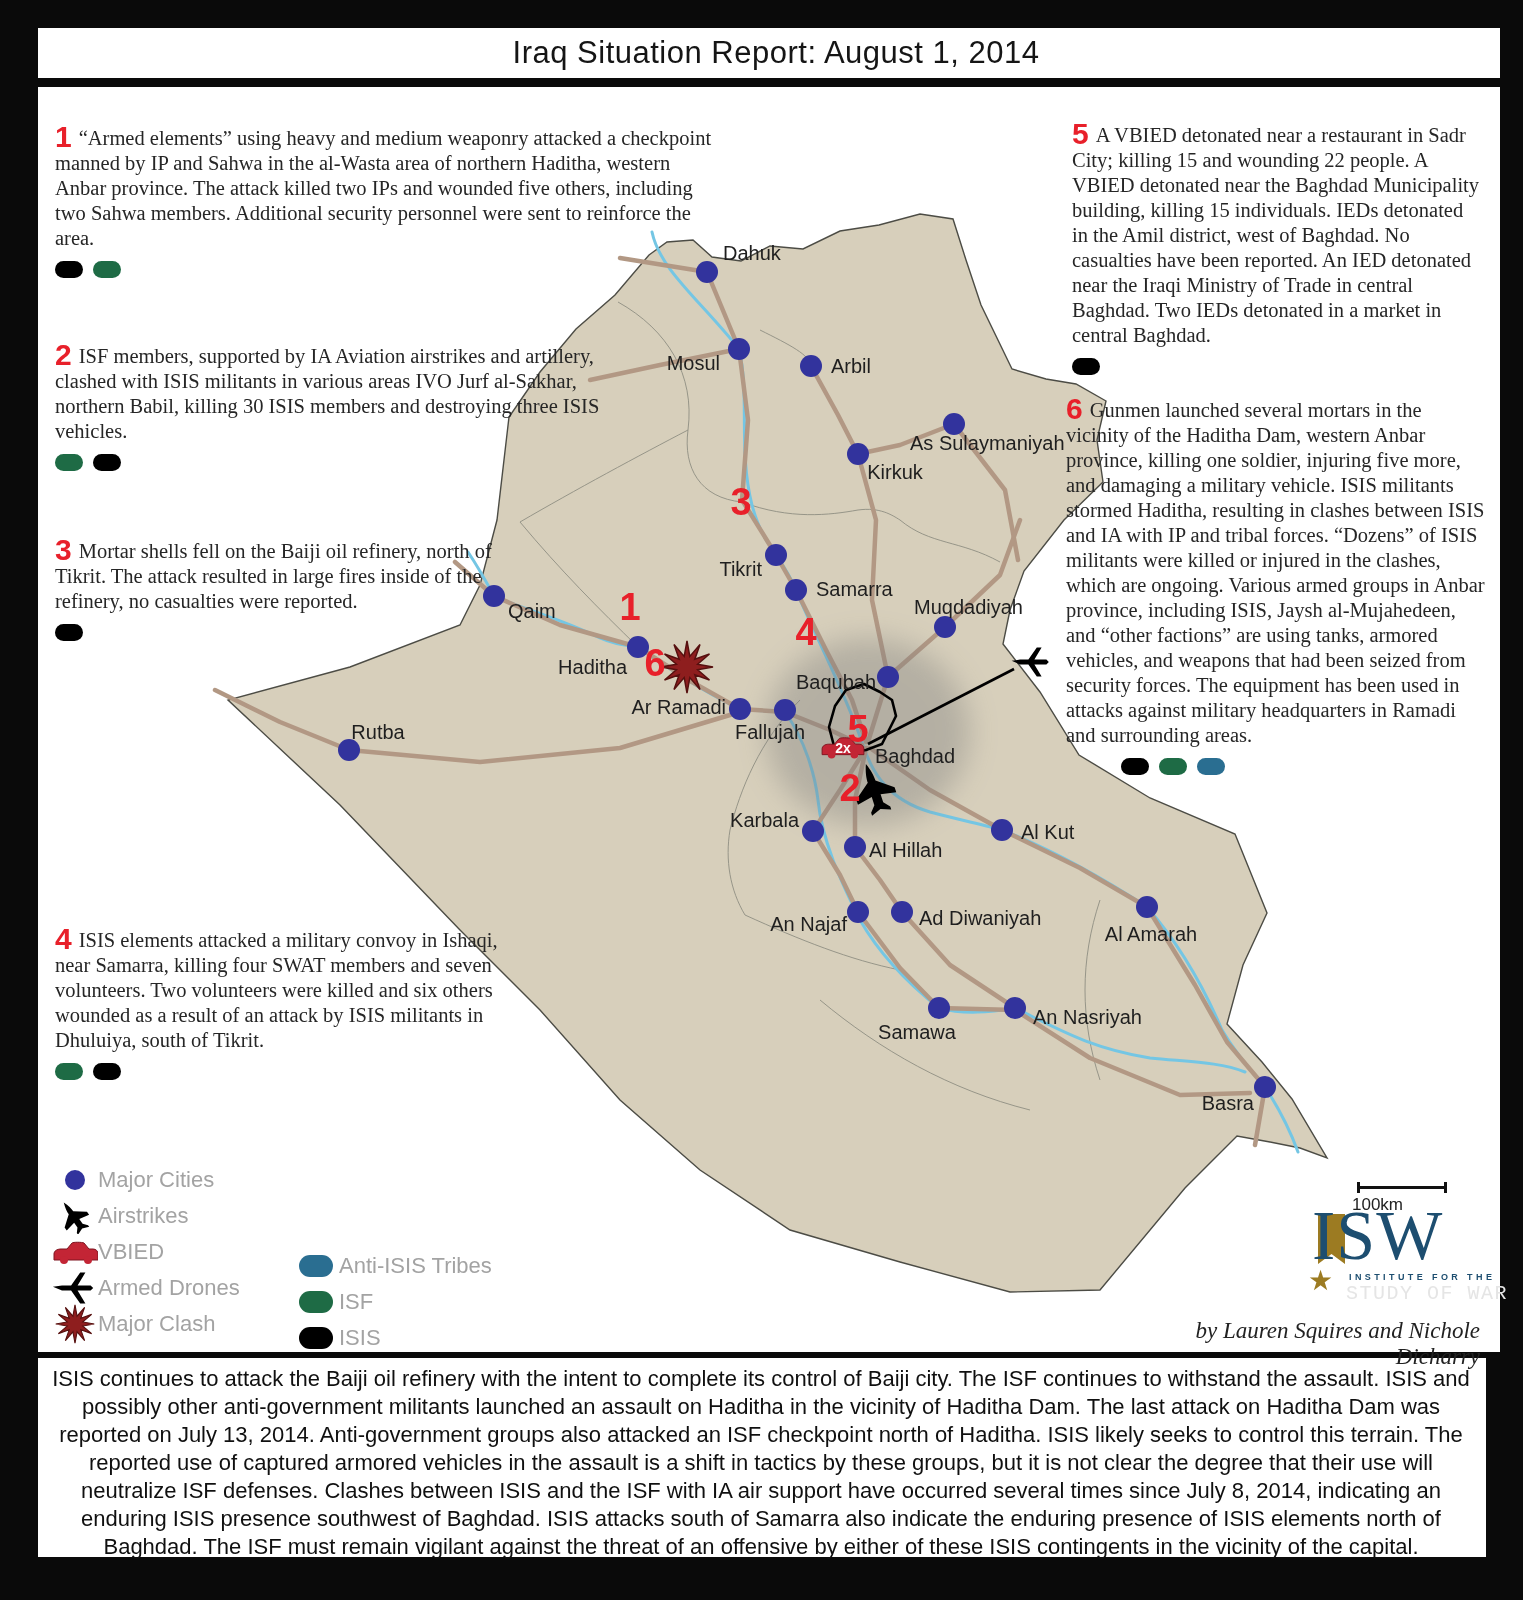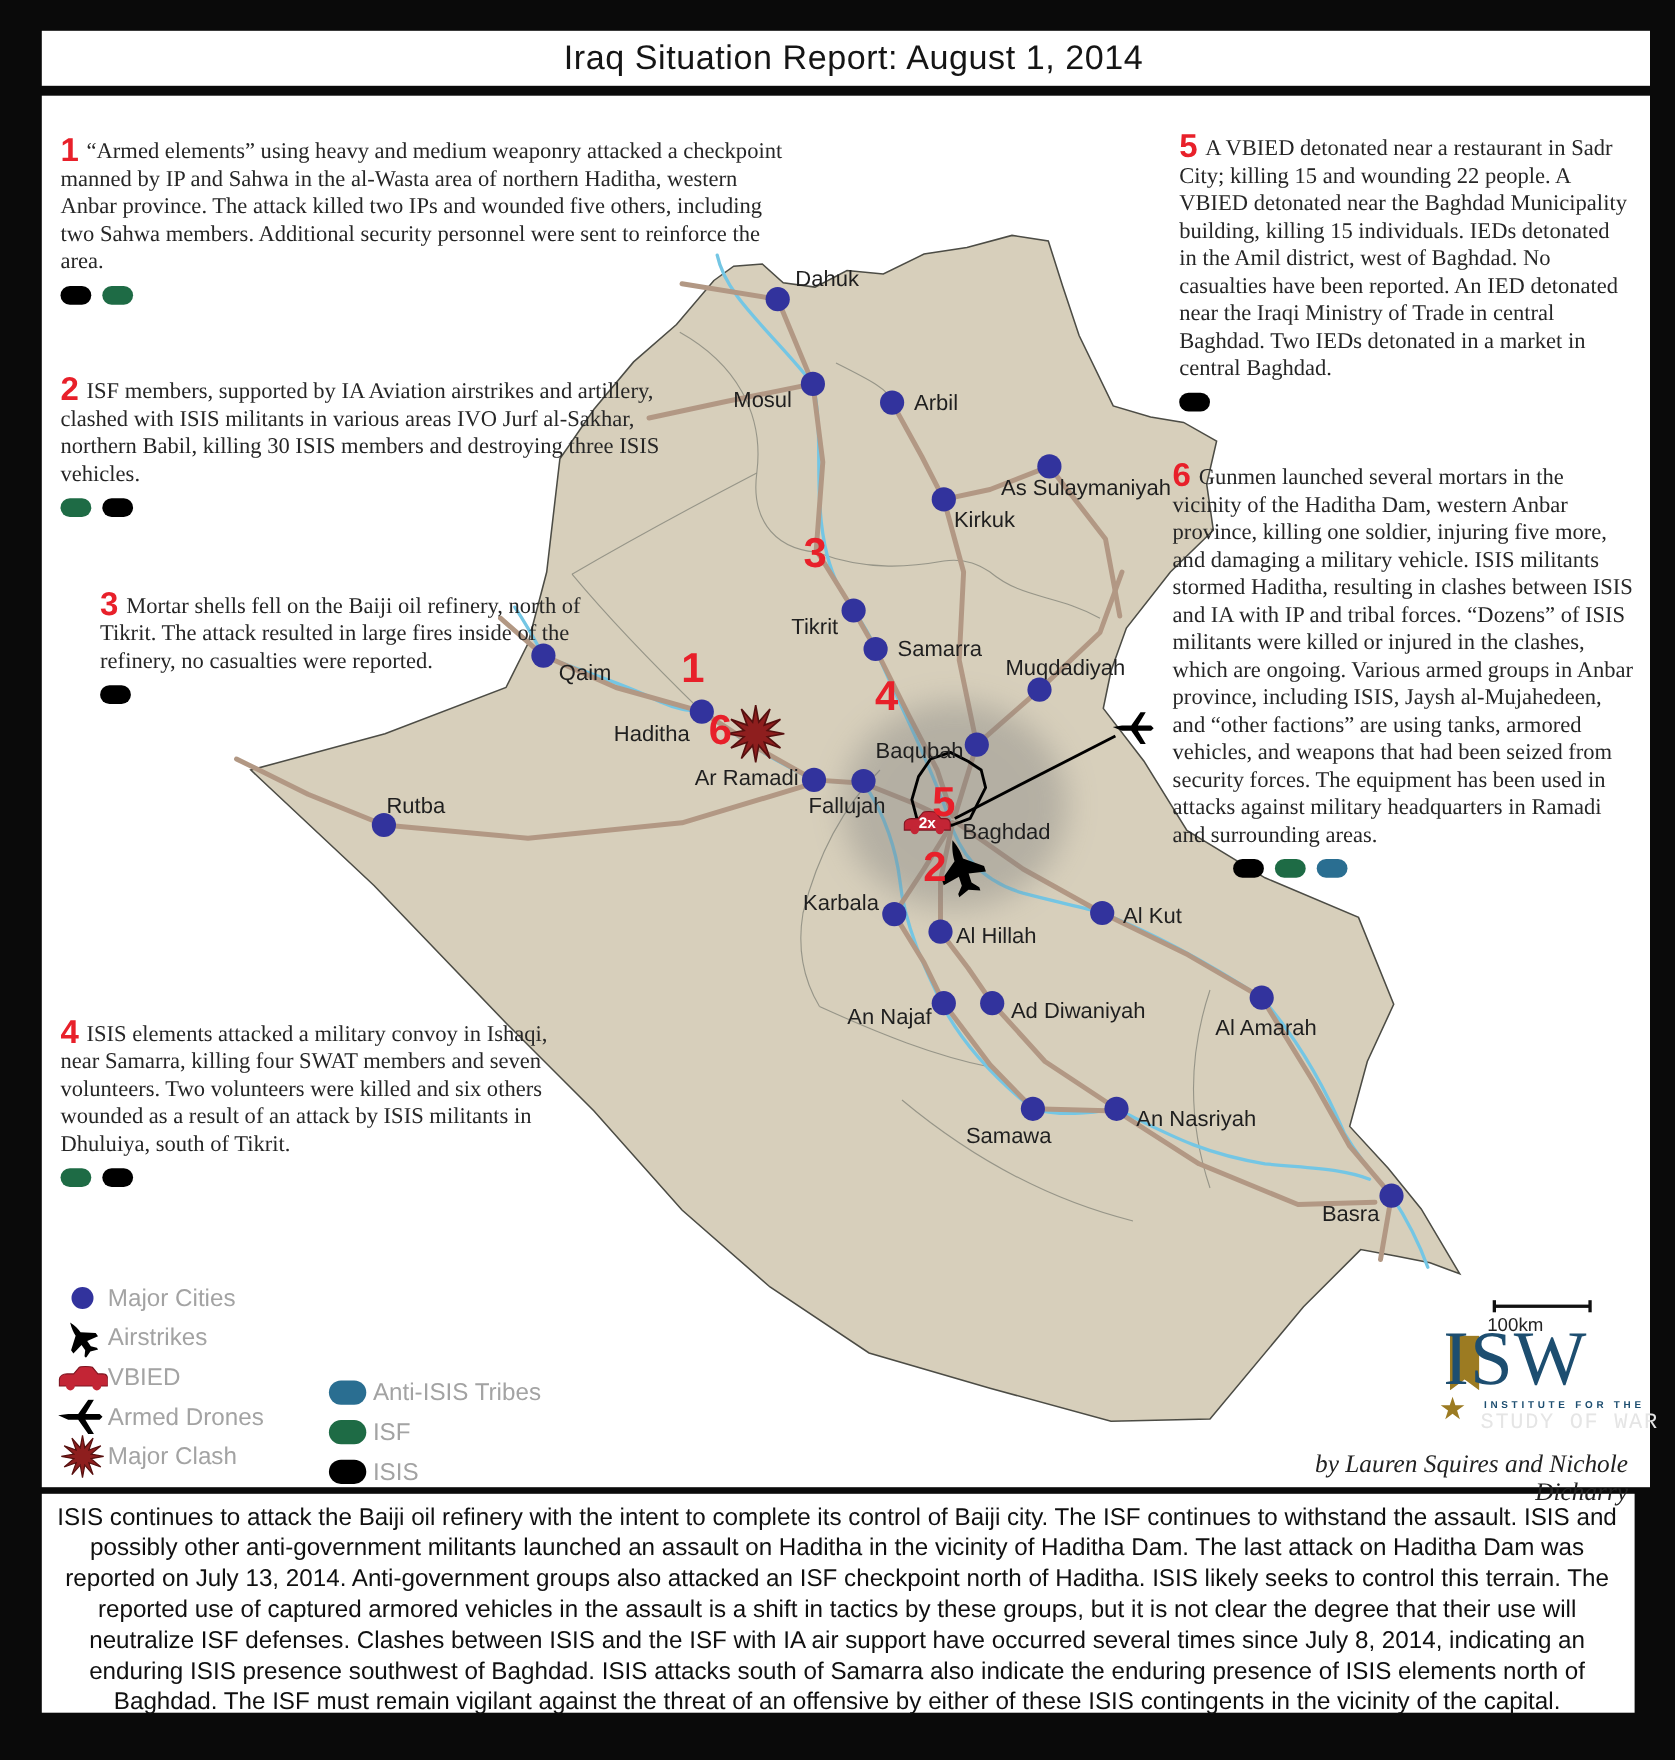--- a/index.html
+++ b/index.html
@@ -189,33 +189,33 @@
 </svg>
 
 <div class="ann" style="left:55px;top:124px;width:658px;">
   <p><span class="ann-num">1</span><span>“Armed elements” using heavy and medium weaponry attacked a checkpoint manned by IP and Sahwa in the al-Wasta area of northern Haditha, western Anbar province. The attack killed two IPs and wounded five others, including two Sahwa members. Additional security personnel were sent to reinforce the area.</span></p>
   <div class="badges"><span class="badge" title="ISIS" style="background: rgb(0, 0, 0);"></span><span class="badge" title="ISF" style="background: rgb(30, 107, 69);"></span></div>
 </div>
 <div class="ann" style="left:55px;top:342px;width:556px;">
   <p><span class="ann-num">2</span><span>ISF members, supported by IA Aviation airstrikes and artillery, clashed with ISIS militants in various areas IVO Jurf al-Sakhar, northern Babil, killing 30 ISIS members and destroying three ISIS vehicles.</span></p>
   <div class="badges"><span class="badge" title="ISF" style="background: rgb(30, 107, 69);"></span><span class="badge" title="ISIS" style="background: rgb(0, 0, 0);"></span></div>
 </div>
-<div class="ann" style="left:55px;top:537px;width:472px;margin-left:36px;">
+<div class="ann" style="left:55px;top:537px;width:472px;">
   <p><span class="ann-num">3</span><span>Mortar shells fell on the Baiji oil refinery, north of Tikrit. The attack resulted in large fires inside of the refinery, no casualties were reported.</span></p>
   <div class="badges"><span class="badge" title="ISIS" style="background: rgb(0, 0, 0);"></span></div>
 </div>
 <div class="ann" style="left:55px;top:926px;width:462px;">
   <p><span class="ann-num">4</span><span>ISIS elements attacked a military convoy in Ishaqi, near Samarra, killing four SWAT members and seven volunteers. Two volunteers were killed and six others wounded as a result of an attack by ISIS militants in Dhuluiya, south of Tikrit.</span></p>
   <div class="badges"><span class="badge" title="ISF" style="background: rgb(30, 107, 69);"></span><span class="badge" title="ISIS" style="background: rgb(0, 0, 0);"></span></div>
 </div>
 <div class="ann" style="left:1072px;top:121px;width:412px;">
   <p><span class="ann-num">5</span><span>A VBIED detonated near a restaurant in Sadr City; killing 15 and wounding 22 people. A VBIED detonated near the Baghdad Municipality building, killing 15 individuals. IEDs detonated in the Amil district, west of Baghdad. No casualties have been reported. An IED detonated near the Iraqi Ministry of Trade in central Baghdad.  Two IEDs detonated in a market in central Baghdad.</span></p>
   <div class="badges"><span class="badge" title="ISIS" style="background: rgb(0, 0, 0);"></span></div>
 </div>
-<div class="ann" style="left:1066px;top:420px;width:422px;">
+<div class="ann" style="left:1066px;top:396px;width:422px;">
   <p><span class="ann-num">6</span><span>Gunmen launched several mortars in the vicinity of the Haditha Dam, western Anbar province, killing one soldier, injuring five more, and damaging a military vehicle. ISIS militants stormed Haditha, resulting in clashes between ISIS and IA with IP and tribal forces. “Dozens” of ISIS militants were killed or injured in the clashes, which are ongoing. Various armed groups in Anbar province, including ISIS, Jaysh al-Mujahedeen, and “other factions” are using tanks, armored vehicles, and weapons that had been seized from security forces. The equipment has been used in attacks against military headquarters in Ramadi and surrounding areas.</span></p>
   <div class="badges" style="margin-left:55px;"><span class="badge" title="ISIS" style="background: rgb(0, 0, 0);"></span><span class="badge" title="ISF" style="background: rgb(30, 107, 69);"></span><span class="badge" title="Anti-ISIS Tribes" style="background: rgb(42, 110, 145);"></span></div>
 </div>
 
 <div class="legend" style="left:52px;top:1162px;">
   <div class="legend-row">
     <span class="legend-icon">
       <svg width="24" height="24">
           <circle cx="12" cy="12" r="10" fill="#32339d"></circle>
         </svg>

